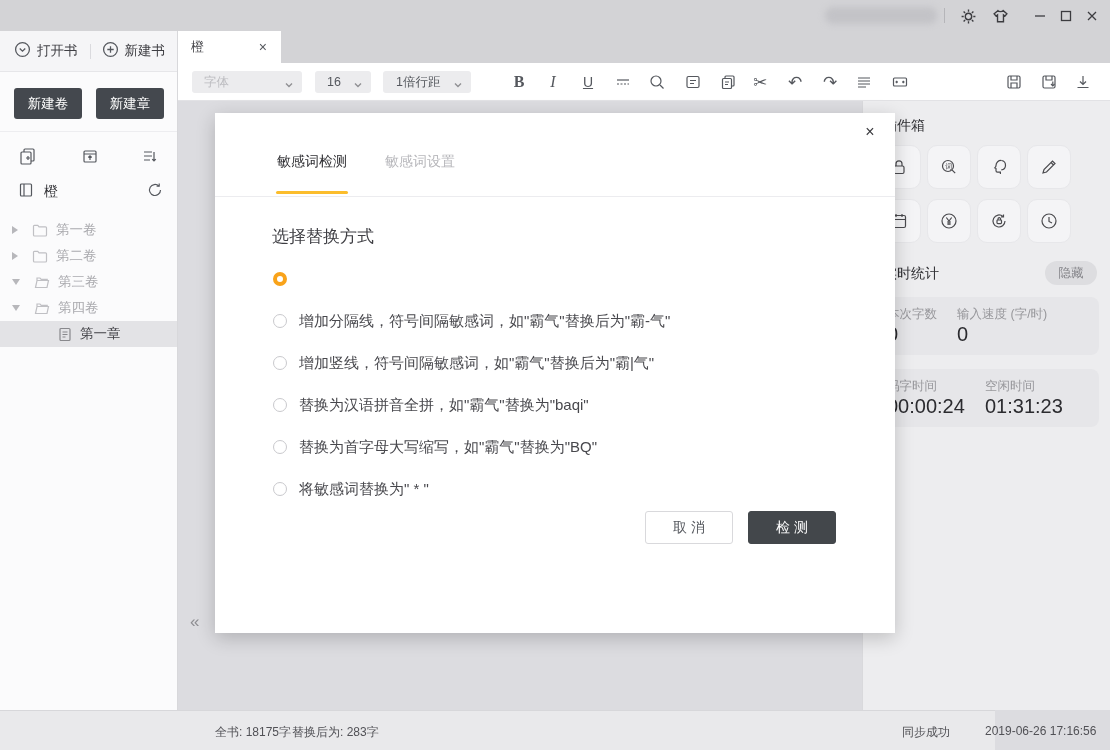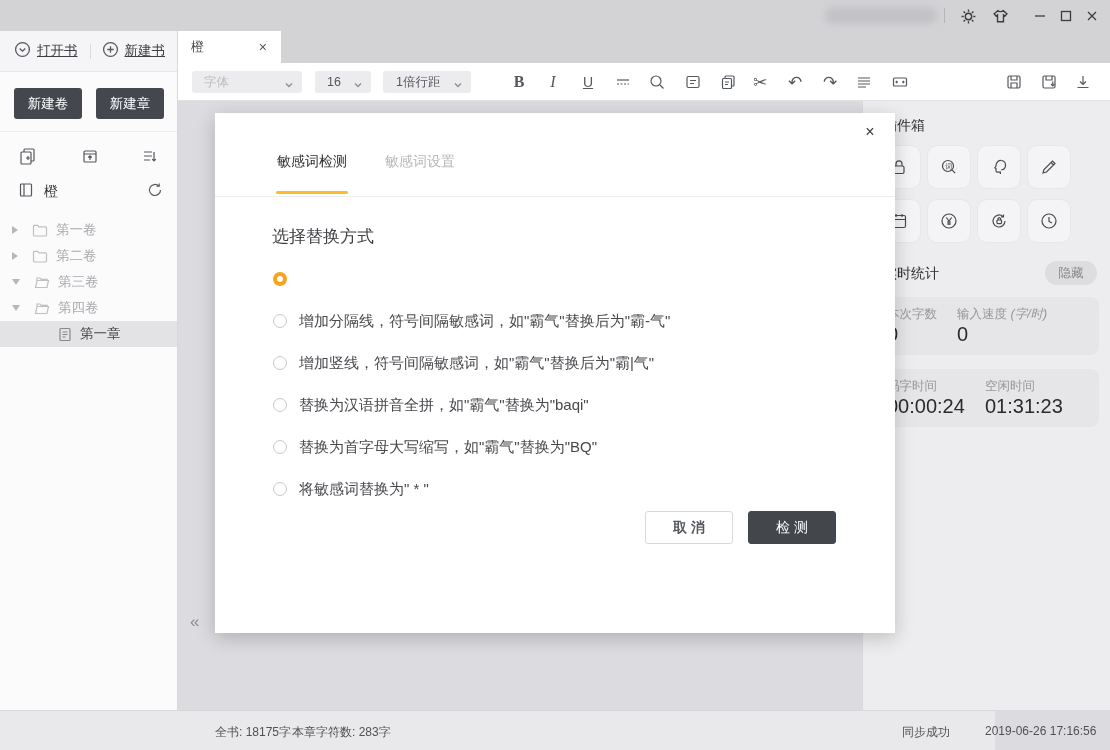--- a/index.html
+++ b/index.html
@@ -10,21 +10,21 @@
   
   .titlebar { left:0; top:0; width:1110px; height:31px; background:#d3d3d6; }
   .redacted { left:825px; top:7px; width:112px; height:17px; background:#c3c3c7; border-radius:8px; filter:blur(3px); }
   .tb-div { left:944px; top:8px; width:1px; height:15px; background:#b5b5b9; }
   .tb-ic { top:5px; width:22px; height:22px; display:flex; align-items:center; justify-content:center; cursor:default; }
   .tb-ic svg { stroke:#3c3c40; fill:none; stroke-width:1.3; }
 
   
   .sidebar { left:0; top:31px; width:178px; height:679px; background:#fbfbfc; border-right:1px solid #d8d8db; }
   .sb-top { left:0; top:0; width:177px; height:41px; background:#f5f5f7; border-bottom:1px solid #e6e6e9; display:flex; align-items:center; font-size:13.5px; color:#3f3f44; }
-  .sb-top .grp { display:flex; align-items:center; gap:6px; cursor:pointer;text-decoration:underline; }
+  .sb-top .grp { display:flex; align-items:center; gap:6px; cursor:pointer; }
   .sb-top svg { stroke:#55585e; fill:none; stroke-width:1.2; }
   .vdiv { width:1px; height:15px; background:#dadade; margin:0 11px 0 12px; }
   .dark-btn { position:absolute; top:57px; width:68px; height:31px; background:#44484e; color:#fff; font-size:13.5px; border:none; border-radius:3px; cursor:pointer; }
   .sb-sec-div { left:0; top:100px; width:177px; height:1px; background:#ededf0; }
   .sb-tools { left:0; top:110px; width:177px; height:32px; }
   .sb-tool { position:absolute; top:2px; width:26px; height:26px; display:flex; align-items:center; justify-content:center; cursor:pointer; }
   .sb-tool svg { stroke:#55585e; fill:none; stroke-width:1.2; }
   .bookrow { left:0; top:146px; width:177px; height:30px; display:flex; align-items:center; }
   .bookrow svg { stroke:#55585e; fill:none; stroke-width:1.2; }
   .bookname { font-size:14px; color:#2f2f33; margin-left:10px; flex:1; }
@@ -60,21 +60,21 @@
   .collapse { left:12px; top:511px; font-size:17px; color:#8e8e92; letter-spacing:-3px; cursor:pointer; }
 
   
   .rpanel { left:862px; top:101px; width:248px; height:609px; background:#ededef; border-left:1px solid #d9d9dc; }
   .rp-title { left:20px; font-size:14px; color:#2f2f33; }
   .plug-btn { position:absolute; width:44px; height:44px; background:#f4f4f6; border:1px solid #e7e7ea; border-radius:10px; display:flex; align-items:center; justify-content:center; cursor:pointer; }
   .plug-btn svg { stroke:#4a4a4e; fill:none; stroke-width:1.2; }
   .pill { left:182px; top:160px; width:52px; height:24px; background:#dddde0; border-radius:12px; font-size:12.5px; color:#85858a; display:flex; align-items:center; justify-content:center; cursor:pointer; }
   .card { position:absolute; left:12px; width:224px; height:58px; background:#e6e6e9; border-radius:8px; }
   .st-lbl { position:absolute; top:9px; font-size:12.5px; color:#97979b; white-space:nowrap; }
-  .st-unit { font-style:italic; }
+  .st-unit { }
   .st-val { position:absolute; top:26px; font-size:20px; color:#2b2b2f; white-space:nowrap; }
 
   
   .statusbar { left:0; top:710px; width:995px; height:40px; background:#e9e9eb; border-top:1px solid #d7d7da; font-size:12px; color:#515156; }
   .statusbar span { position:absolute; top:13px; white-space:nowrap; }
 
   
   .modal { left:215px; top:113px; width:680px; height:520px; background:#fff; box-shadow:0 5px 18px rgba(0,0,0,.20); z-index:10; }
   .m-head { left:0; top:0; width:680px; height:37px; background:#ededef; display:flex; align-items:center; justify-content:center; font-size:13px; color:#2f2f33; }
   .m-close { left:645px; top:9px; width:20px; height:20px; font-size:16px; color:#3a3a3e; display:flex; align-items:center; justify-content:center; cursor:pointer; }
@@ -82,21 +82,21 @@
   .m-tab.active { color:#2f2f33; }
   .m-tab.inactive { color:#b7b7bb; }
   .m-underline { left:61px; top:78px; width:72px; height:3px; border-radius:2px; }
   .m-tabdiv { left:0; top:83px; width:680px; height:1px; background:#ececef; }
   .m-section { left:57px; top:112px; font-size:17px; color:#3f3f44; }
   .opt { position:absolute; left:58px; height:20px; display:flex; align-items:center; cursor:pointer; }
   .radio { width:14px; height:14px; border-radius:50%; border:1px solid #c9c9cd; background:#fff; }
   .radio.sel { border:4.5px solid #f9a31a; }
   .opt .o-lbl { font-size:15px; color:#48484d; margin-left:12px; white-space:nowrap; }
   .m-btn { position:absolute; top:398px; width:88px; height:33px; border-radius:3px; font-size:14px; display:flex; align-items:center; justify-content:center; cursor:pointer; }
-  .m-cancel { left:430px; background:#fff; border:1px solid #d9d9dc; color:#55585e;font-weight:bold; }
+  .m-cancel { left:430px; background:#fff; border:1px solid #d9d9dc; color:#55585e; }
   .m-ok { left:533px; background:#43474b; border:1px solid #43474b; color:#fff; }
 </style>
 </head>
 <body>
 
 <div class="abs titlebar">
   <div class="abs redacted"></div>
   <div class="abs tb-div"></div>
   <div class="abs tb-ic" style="left:957px">
     <svg width="17" height="17" viewBox="0 0 16 16">
@@ -402,21 +402,21 @@
   <div class="card" style="top:268px">
     <span class="st-lbl" style="left:12px">码字时间</span>
     <span class="st-val" style="left:12px">00:00:24</span>
     <span class="st-lbl" style="left:110px">空闲时间</span>
     <span class="st-val" style="left:110px">01:31:23</span>
   </div>
 </div>
 
 <div class="abs statusbar">
   <span style="left:215px">全书: 18175字</span>
-  <span style="left:292px">本章字符数: 283字</span>
+  <span style="left:292px">替换后为: 283字</span>
   <span style="left:902px">同步成功</span>
   <span style="left:985px">2019-06-26 17:16:56</span>
 </div>
 
 <div class="abs modal">
   <div class="abs m-close">×</div>
 
   <div class="m-tab active" style="left:62px">敏感词检测</div>
   <div class="m-tab inactive" style="left:170px">敏感词设置</div>
   <div class="abs m-underline" id="tab-underline" style="background: rgb(251, 189, 44);"></div>

